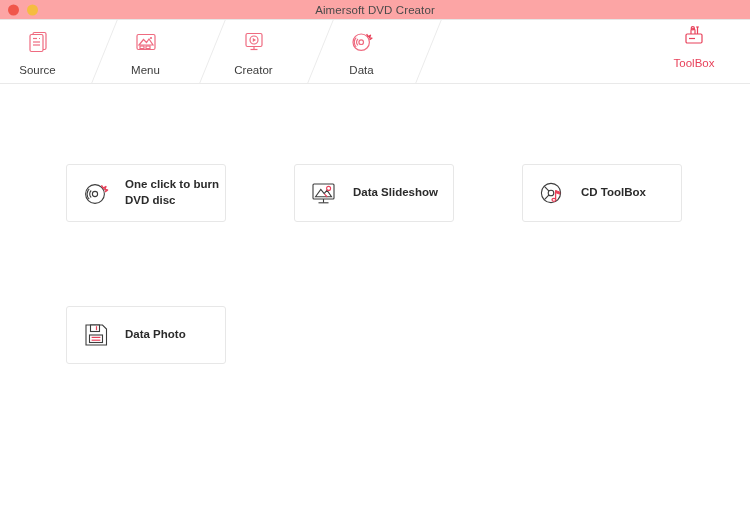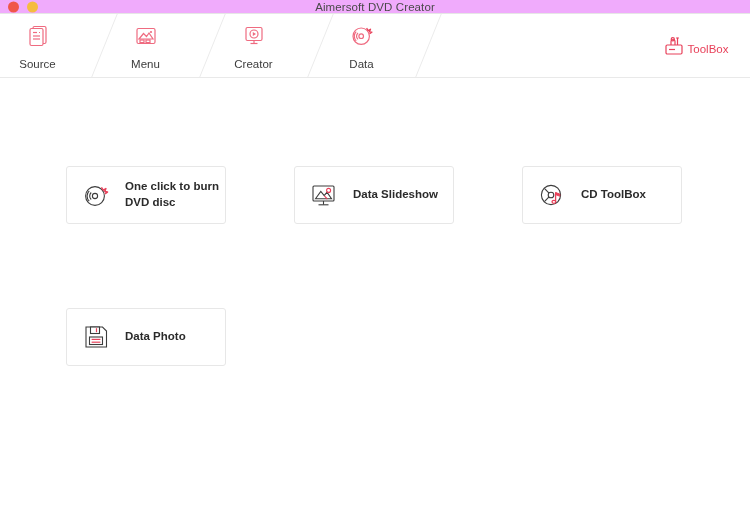--- a/index.html
+++ b/index.html
@@ -6,22 +6,22 @@
   html, body {
     width: 750px; height: 518px;
     background: #ffffff;
     font-family: "Liberation Sans", sans-serif;
     overflow: hidden;
   }
 
   
   .titlebar {
     position: relative;
-    height: 14px;
-    background: #f0abfc;
+    height: 20px;
+    background: #fca5a5;
     border-bottom: 1px solid #e6e6e6;
     display: flex;
     align-items: center;
   }
   .traffic {
     position: absolute;
     left: 8px; top: 50%;
     transform: translateY(-50%);
     display: flex;
     gap: 8px;
@@ -75,41 +75,40 @@
     width: 26px; height: 100%;
     border-right: 1px solid #ebebeb;
     transform: skewX(-22deg);
   }
   .toolbox {
     position: absolute;
     right: 24px; top: 0;
     height: 100%;
     width: 64px;
     display: flex;
-    flex-direction: row;
-    align-items: center;
-    justify-content: center;
+    flex-direction: column;
+    align-items: center;
     cursor: default;
   }
   .toolbox .ico { height: 30px; display: flex; align-items: center; justify-content: center; }
   .toolbox .lbl {
     margin-top: 7px;
     font-size: 11.5px;
     color: #e8415a;
   }
 
   
   .content {
     position: relative;
     height: 429px;
     background: #fff;
   }
   .grid {
     position: absolute;
-    left: 66px; top: 88px;
+    left: 66px; top: 80px;
     width: 616px;
     display: grid;
     grid-template-columns: repeat(3, 160px);
     grid-template-rows: 58px 58px;
     column-gap: 68px;
     row-gap: 84px;
   }
   .card {
     border: 1px solid #e7e7e7;
     border-radius: 3px;

